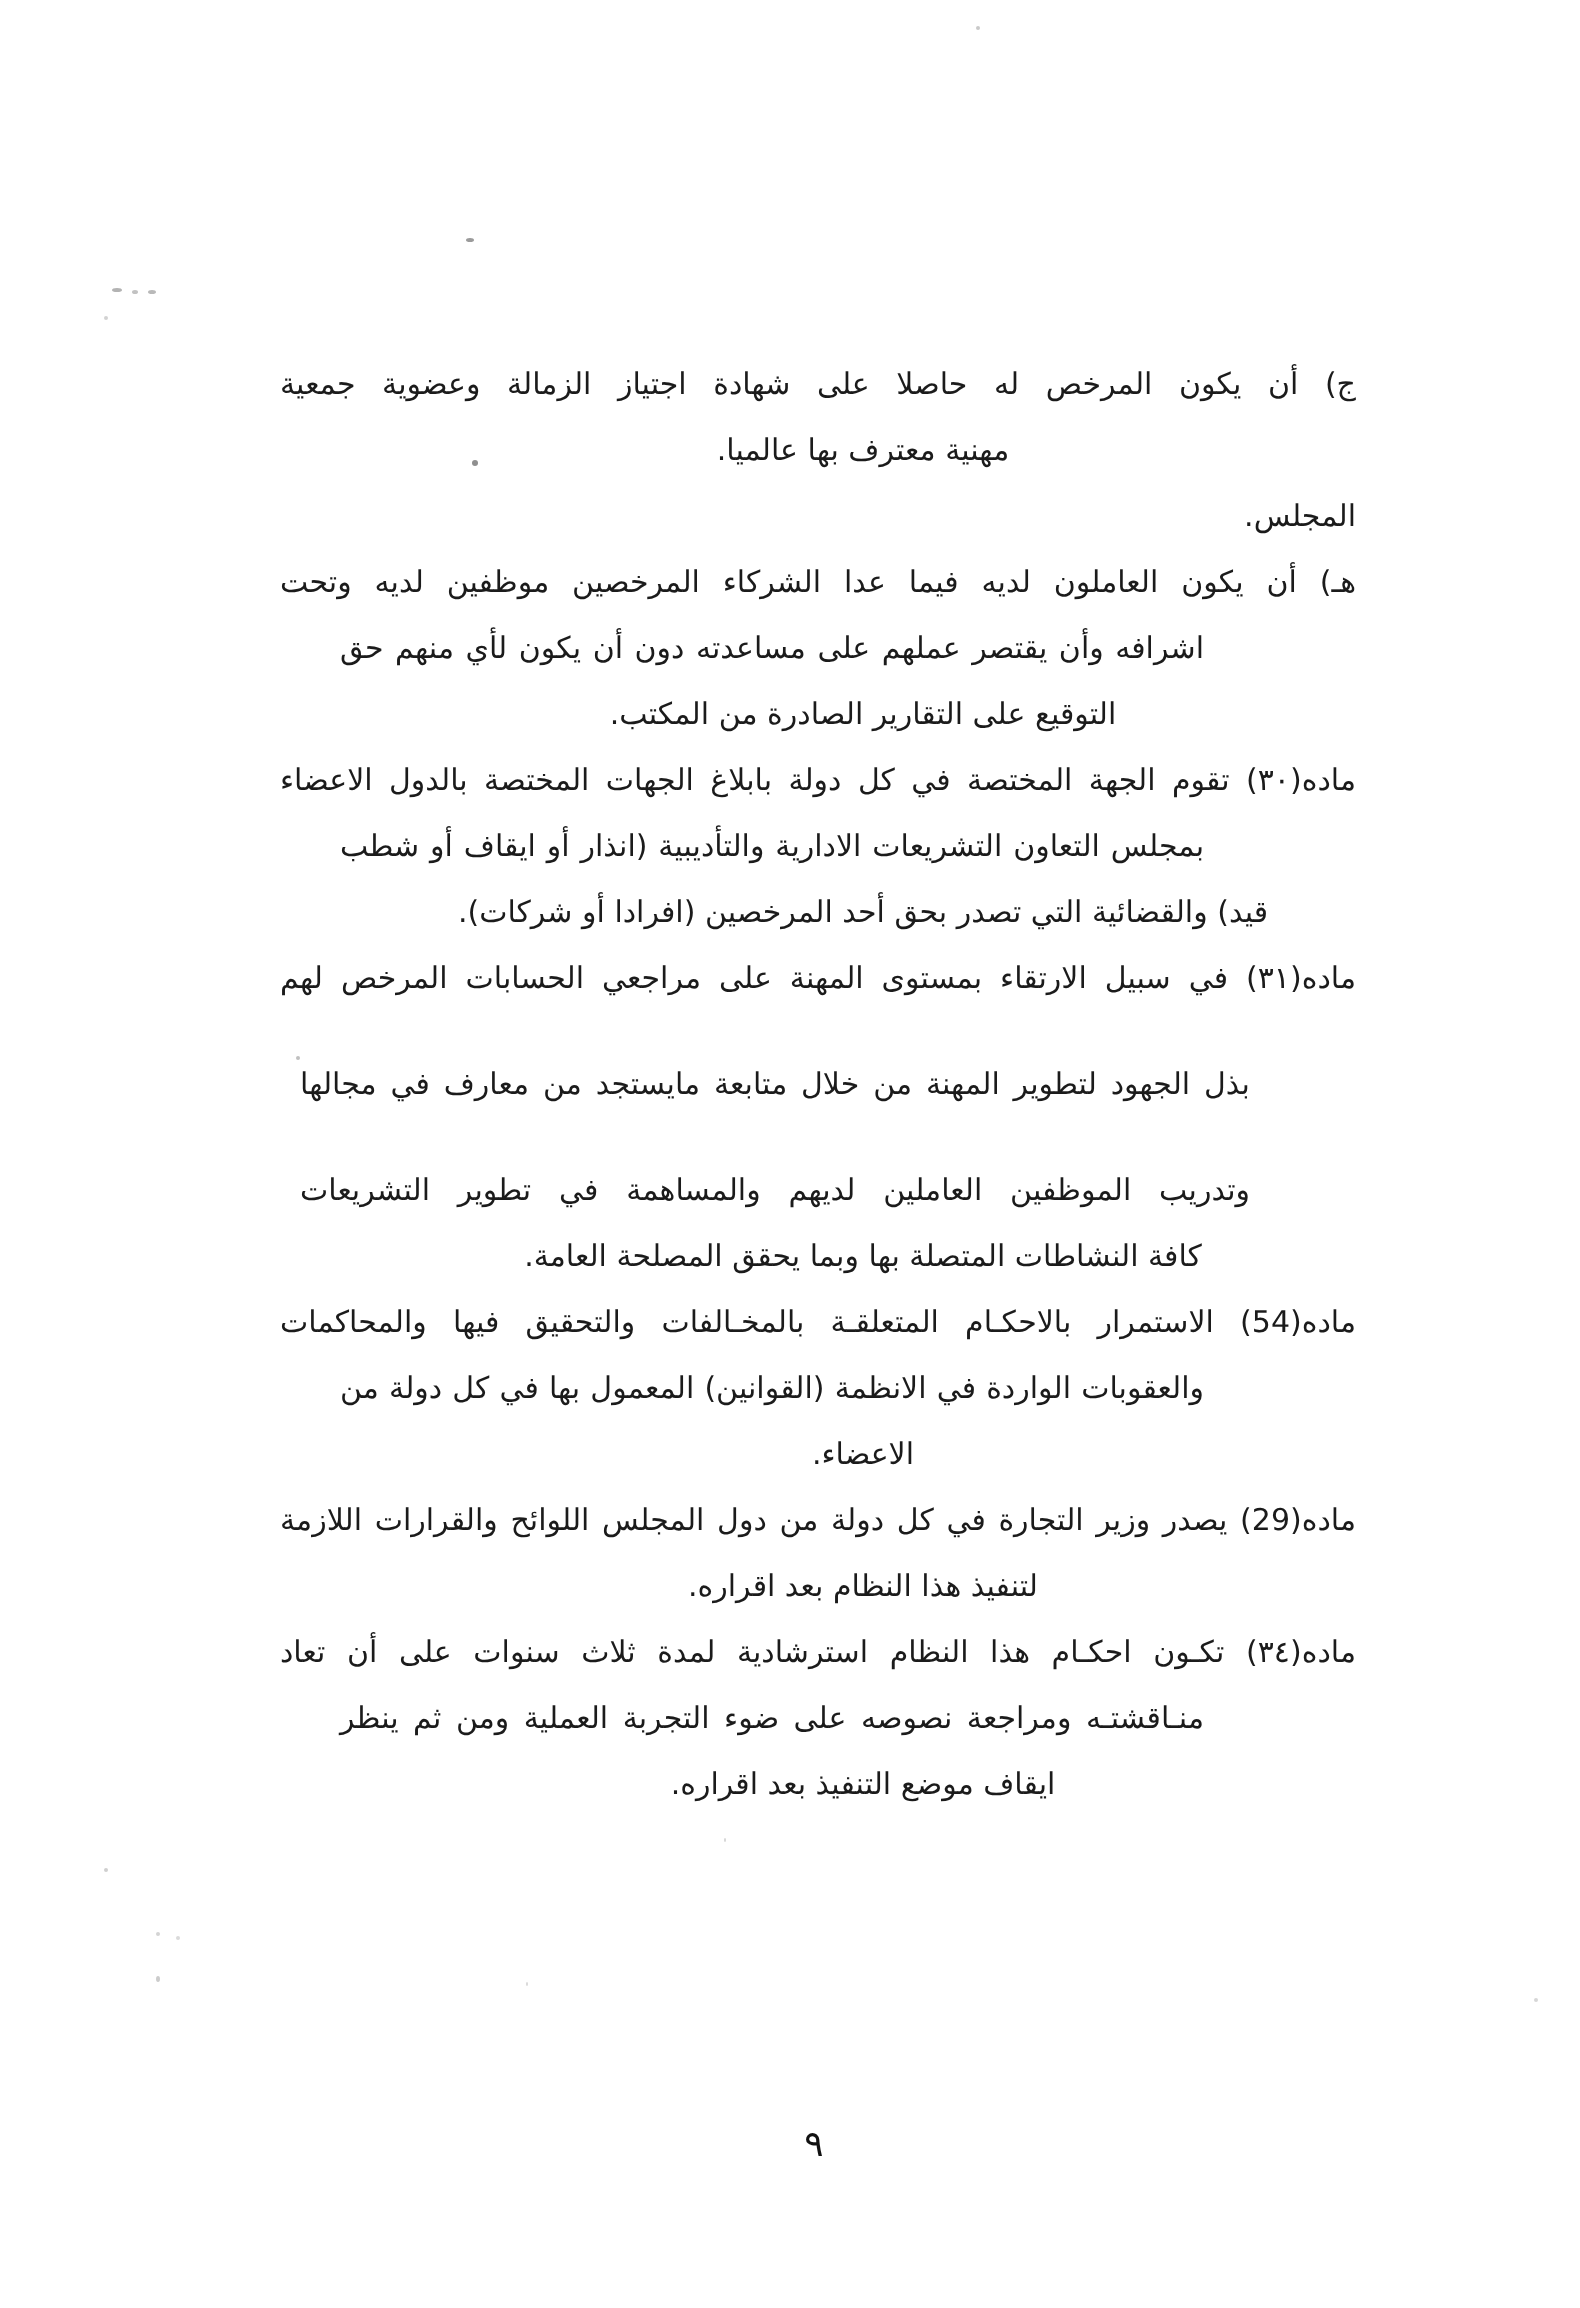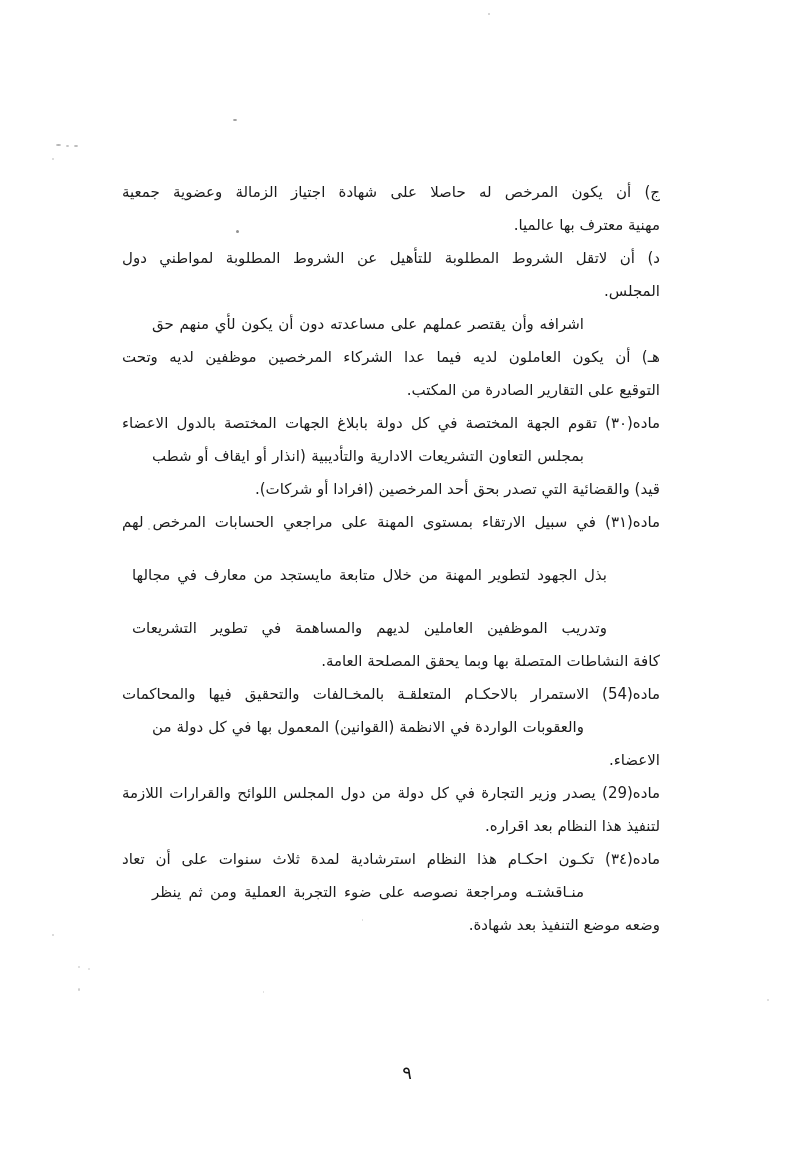--- a/index.html
+++ b/index.html
@@ -17,40 +17,40 @@
     overflow: hidden;
   }
   .sheet {
     position: absolute;
     inset: 0;
     background: #ffffff;
   }
   .textblock {
     position: absolute;
     top: 176px;
-    left: 122px;
+    left: 140px;
     width: 538px;
     direction: rtl;
     unicode-bidi: embed;
   }
   .ln {
     height: 33px;
     line-height: 33px;
     font-size: 15px;
     letter-spacing: 0.1px;
     overflow: hidden;
     white-space: normal;
   }
   .l-full, .l-indent, .l-indent2 {
     text-align: justify;
     text-align-last: justify;
   }
   .l-indent  { padding-right: 76px; padding-left: 30px; }
   .l-indent2 { padding-right: 53px; padding-left: 10px; margin-top: 20px; }
-  .l-center  { padding-left: 45px; }
+  .l-center  { text-align: center; padding-left: 45px; }
   .l-left    { text-align: right; padding-left: 80px; }
   .pagenum {
     position: absolute;
     top: 1058px;
     left: 0;
     width: 790px;
     padding-left: 24px;
     box-sizing: border-box;
     text-align: center;
     font-size: 18px;
@@ -70,27 +70,26 @@
 <main class="sheet">
 
   <section class="textblock">
 
     <div>
       <div class="ln l-full">ج) أن يكون المرخص له حاصلا على شهادة اجتياز الزمالة وعضوية جمعية</div>
       <div class="ln l-center">مهنية معترف بها عالميا.</div>
     </div>
 
     <div>
-      <div class="ln l-full">د) أن لاتقل الشروط المطلوبة للتأهيل عن الشروط المطلوبة لمواطني دول</div>
       <div class="ln l-left">المجلس.</div>
     </div>
 
     <div>
+      <div class="ln l-full">هـ) أن يكون العاملون لديه فيما عدا الشركاء المرخصين موظفين لديه وتحت</div>
       <div class="ln l-indent">اشرافه وأن يقتصر عملهم على مساعدته دون أن يكون لأي منهم حق</div>
-      <div class="ln l-full">هـ) أن يكون العاملون لديه فيما عدا الشركاء المرخصين موظفين لديه وتحت</div>
       <div class="ln l-center">التوقيع على التقارير الصادرة من المكتب.</div>
     </div>
 
     <div>
       <div class="ln l-full">ماده(٣٠) تقوم الجهة المختصة في كل دولة بابلاغ الجهات المختصة بالدول الاعضاء</div>
       <div class="ln l-indent">بمجلس التعاون التشريعات الادارية والتأديبية (انذار أو ايقاف أو شطب</div>
       <div class="ln l-center">قيد) والقضائية التي تصدر بحق أحد المرخصين (افرادا أو شركات).</div>
     </div>
 
     <div>
@@ -107,21 +106,21 @@
     </div>
 
     <div>
       <div class="ln l-full">ماده(29) يصدر وزير التجارة في كل دولة من دول المجلس اللوائح والقرارات اللازمة</div>
       <div class="ln l-center">لتنفيذ هذا النظام بعد اقراره.</div>
     </div>
 
     <div>
       <div class="ln l-full">ماده(٣٤) تكـون احكـام هذا النظام استرشادية لمدة ثلاث سنوات على أن تعاد</div>
       <div class="ln l-indent">منـاقشتـه ومراجعة نصوصه على ضوء التجربة العملية ومن ثم ينظر في</div>
-      <div class="ln l-center">وضعه موضع التنفيذ بعد شهادة.</div>
+      <div class="ln l-center">ايقاف موضع التنفيذ بعد اقراره.</div>
     </div>
 
   </section>
 
   <div class="pagenum">٩</div>
 
   <i class="speck" style="left:488px;top:13px;width:2px;height:2px;background:#c9c9c9;"></i>
   <i class="speck" style="left:233px;top:119px;width:4px;height:2px;background:#9b9b9b;"></i>
   <i class="speck" style="left:56px;top:144px;width:5px;height:2px;background:#b3b3b3;"></i>
   <i class="speck" style="left:66px;top:145px;width:3px;height:2px;background:#c2c2c2;"></i>

